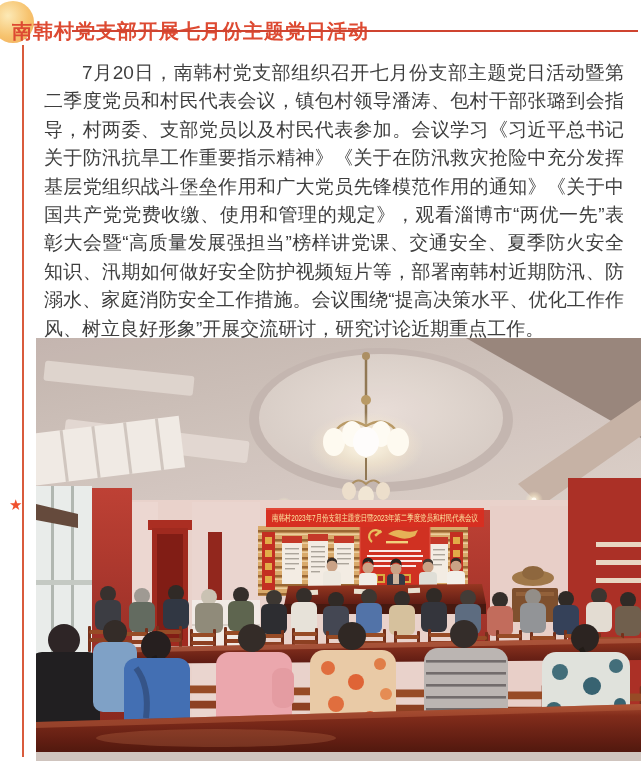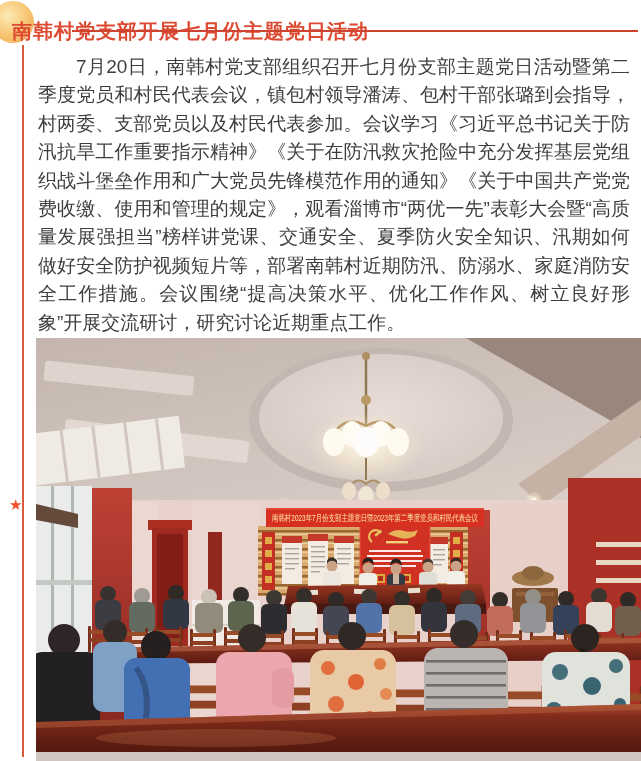--- a/index.html
+++ b/index.html
@@ -23,21 +23,21 @@
   .left-rule{
     position:absolute;left:22px;top:45px;width:2px;height:712px;background:#d95b3c;
   }
   .star-marker{
     position:absolute;left:9px;top:497px;font-size:15px;color:#f0512e;line-height:15px;
   }
   .article-body{
     position:absolute;left:36px;top:51px;width:596px;
     font-size:19px;line-height:28.4px;color:#3e3e3e;text-align:justify;
   }
-  .article-body p{margin:2px;text-indent:2em;}
+  .article-body p{margin:8px;text-indent:2em;}
   .photo-frame{
     position:absolute;left:36px;top:338px;width:605px;height:499px;overflow:hidden;
     background:#cfc4be;
   }
   .photo-frame svg{display:block;}
 </style>
 </head>
 <body>
 
 <div class="title-dot"></div>

